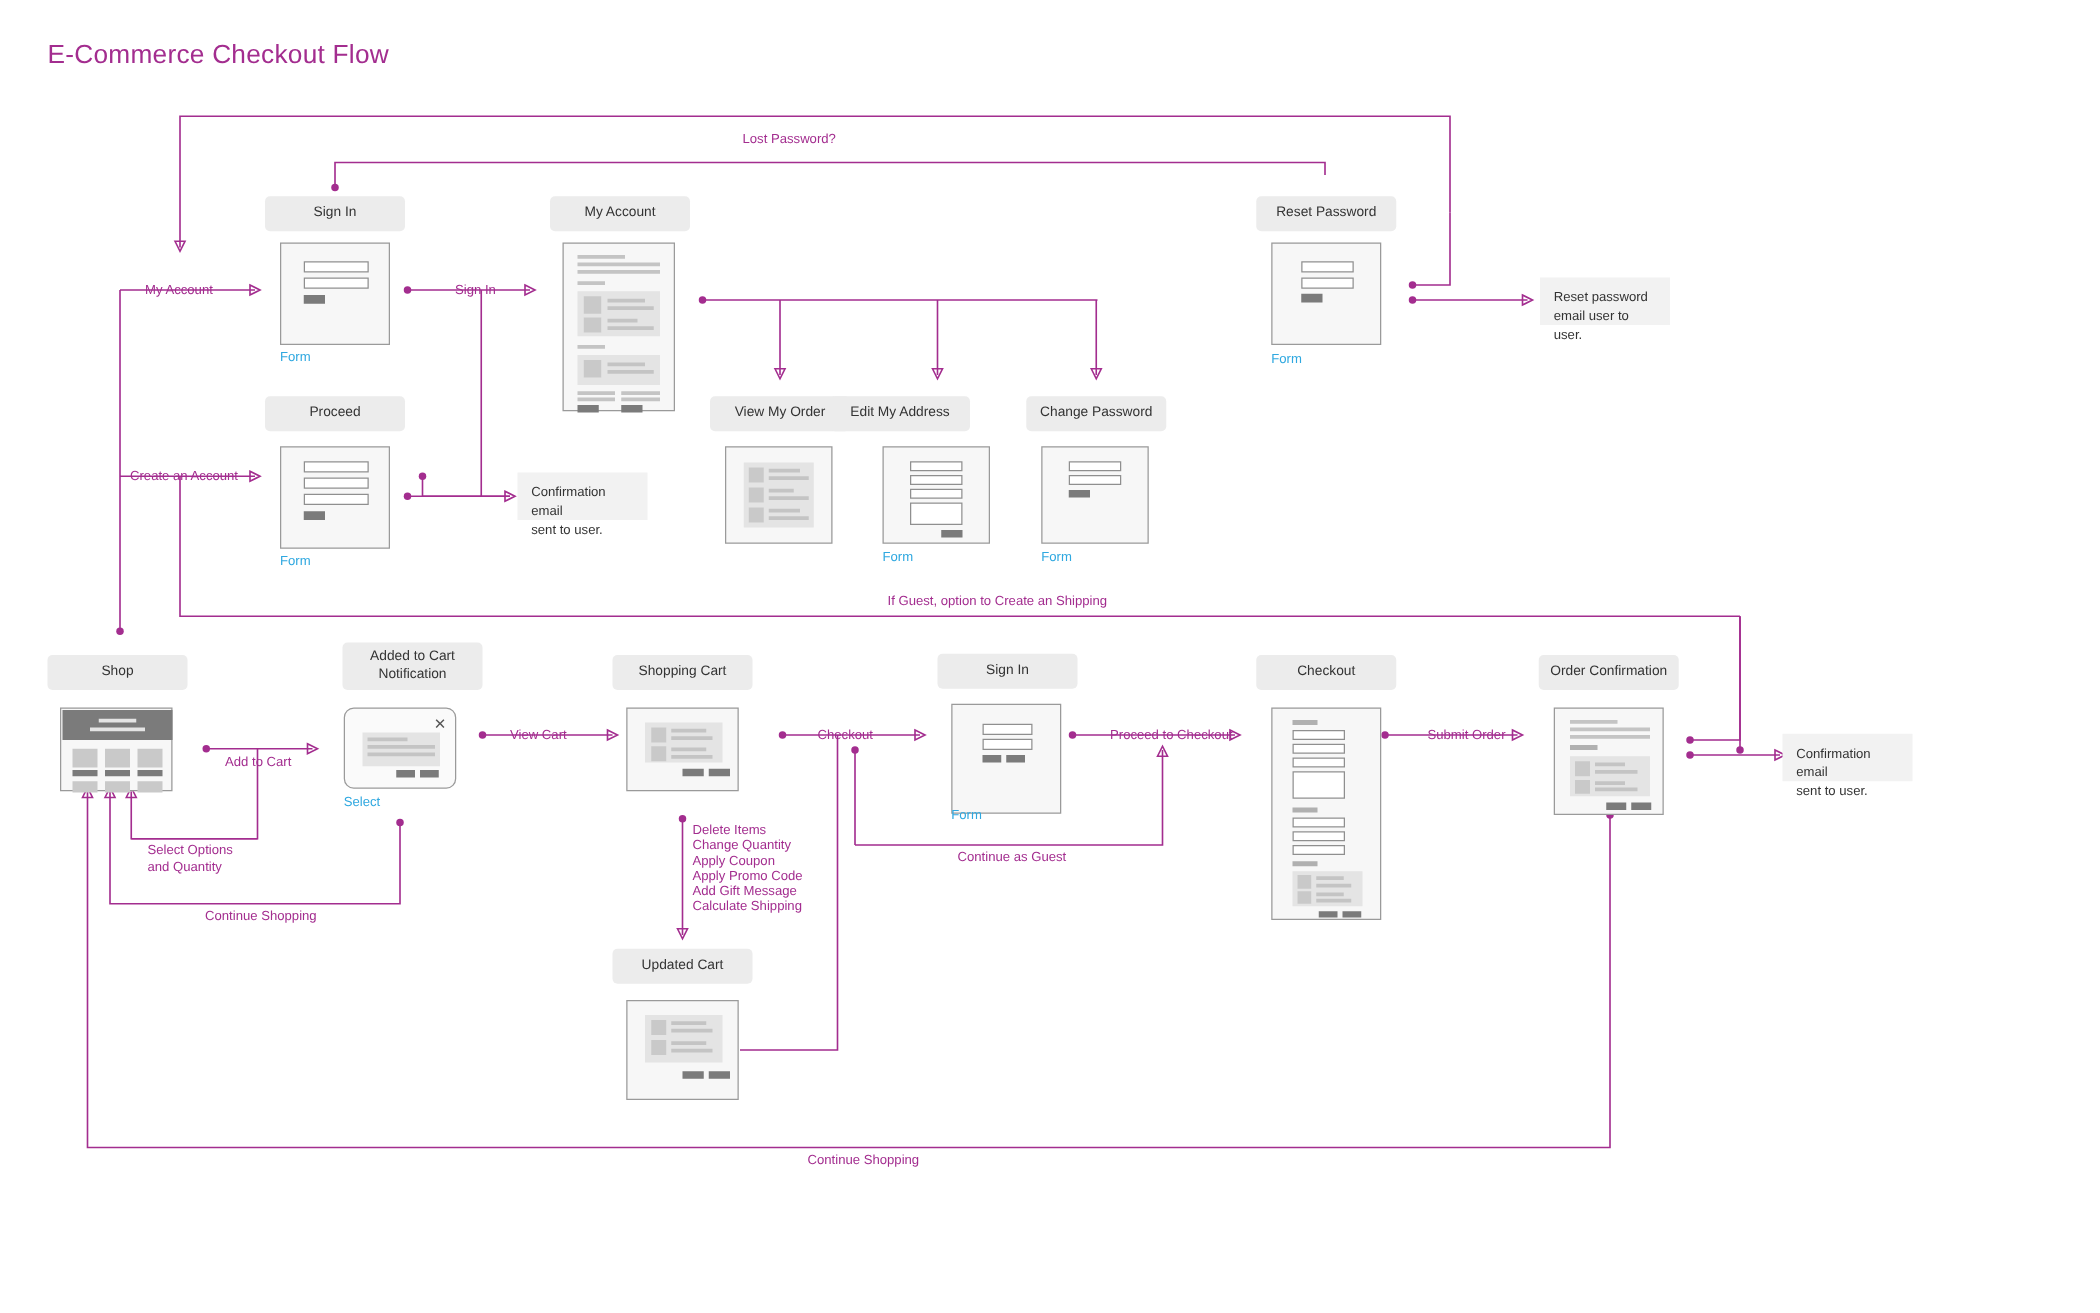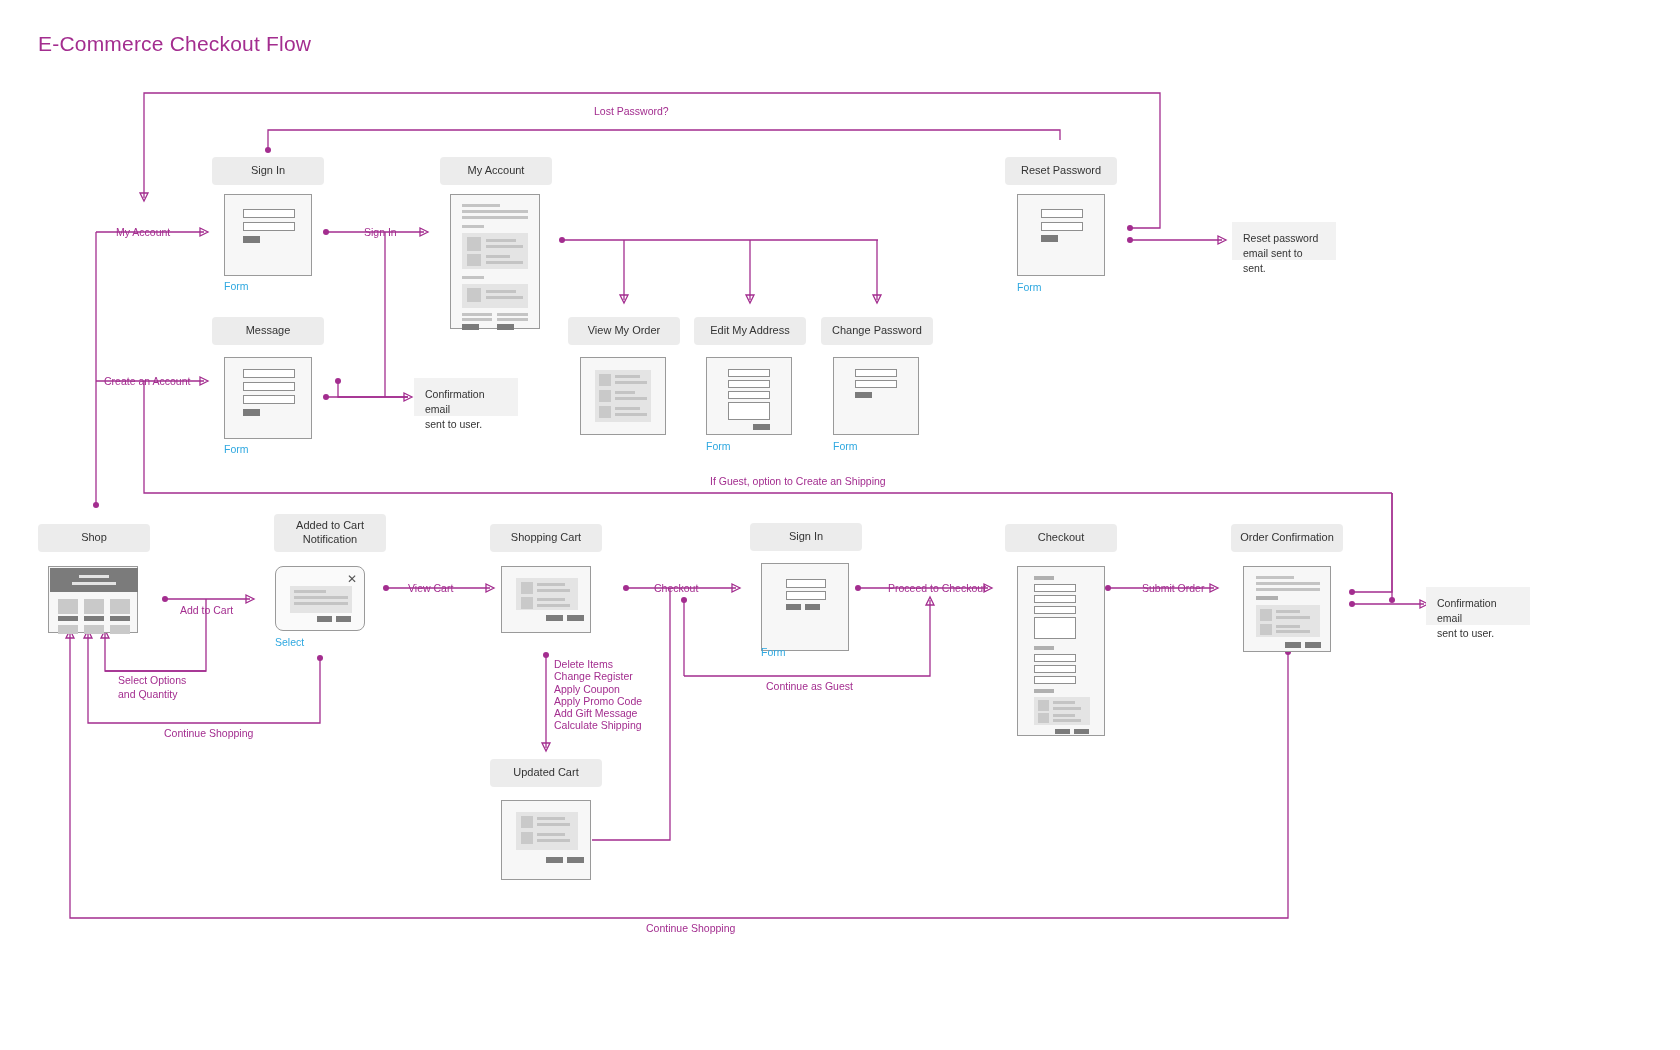--- a/index.html
+++ b/index.html
@@ -174,36 +174,36 @@
   <div class="lbl" style="left:766px;top:679px;">Continue as Guest</div>
   <div class="lbl c" style="left:118px;top:673px;width:82px;">
     <span>Select Options</span><br>
     <span>and Quantity</span>
   </div>
   <div class="lbl" style="left:164px;top:726px;">Continue Shopping</div>
   <div class="lbl" style="left:646px;top:921px;">Continue Shopping</div>
 
   <div class="lbl" style="left:554px;top:658px;line-height:1.17;">
     <div>Delete Items</div>
-    <div>Change Register</div>
+    <div>Change Quantity</div>
     <div>Apply Coupon</div>
     <div>Apply Promo Code</div>
     <div>Add Gift Message</div>
     <div>Calculate Shipping</div>
   </div>
 
   <div class="chip" style="left:212px;top:157px;width:112px;height:28px;">Sign In</div>
   <div class="wf" style="left:224px;top:194px;width:88px;height:82px;">
     <div class="field" style="left:18px;top:14px;width:52px;height:9px;"></div>
     <div class="field" style="left:18px;top:27px;width:52px;height:9px;"></div>
     <div class="btn" style="left:18px;top:41px;width:17px;height:7px;"></div>
   </div>
   <div class="cap" style="left:224px;top:280px;">Form</div>
 
-  <div class="chip" style="left:212px;top:317px;width:112px;height:28px;">Message</div>
+  <div class="chip" style="left:212px;top:317px;width:112px;height:28px;">Proceed</div>
   <div class="wf" style="left:224px;top:357px;width:88px;height:82px;">
     <div class="field" style="left:18px;top:11px;width:52px;height:9px;"></div>
     <div class="field" style="left:18px;top:24px;width:52px;height:9px;"></div>
     <div class="field" style="left:18px;top:37px;width:52px;height:9px;"></div>
     <div class="btn" style="left:18px;top:51px;width:17px;height:7px;"></div>
   </div>
   <div class="cap" style="left:224px;top:443px;">Form</div>
 
   <div class="note" style="left:414px;top:378px;width:104px;height:38px;">
     <span>Confirmation email</span><br>
@@ -243,21 +243,21 @@
     <div class="ln" style="left:34px;top:17px;width:25px;height:3px;"></div>
     <div class="ln" style="left:34px;top:23px;width:32px;height:3px;"></div>
     <div class="blk" style="left:18px;top:32px;width:12px;height:12px;"></div>
     <div class="ln" style="left:34px;top:33px;width:20px;height:3px;"></div>
     <div class="ln" style="left:34px;top:39px;width:32px;height:3px;"></div>
     <div class="blk" style="left:18px;top:48px;width:12px;height:12px;"></div>
     <div class="ln" style="left:34px;top:49px;width:25px;height:3px;"></div>
     <div class="ln" style="left:34px;top:55px;width:32px;height:3px;"></div>
   </div>
 
-  <div class="chip" style="left:694px;top:317px;width:112px;height:28px;">Edit My Address</div>
+  <div class="chip" style="left:664px;top:317px;width:112px;height:28px;">Edit My Address</div>
   <div class="wf" style="left:706px;top:357px;width:86px;height:78px;">
     <div class="field" style="left:21px;top:11px;width:42px;height:8px;"></div>
     <div class="field" style="left:21px;top:22px;width:42px;height:8px;"></div>
     <div class="field" style="left:21px;top:33px;width:42px;height:8px;"></div>
     <div class="field" style="left:21px;top:44px;width:42px;height:18px;"></div>
     <div class="btn" style="left:46px;top:66px;width:17px;height:6px;"></div>
   </div>
   <div class="cap" style="left:706px;top:440px;">Form</div>
 
   <div class="chip" style="left:821px;top:317px;width:112px;height:28px;">Change Password</div>
@@ -271,21 +271,21 @@
   <div class="chip" style="left:1005px;top:157px;width:112px;height:28px;">Reset Password</div>
   <div class="wf" style="left:1017px;top:194px;width:88px;height:82px;">
     <div class="field" style="left:23px;top:14px;width:42px;height:9px;"></div>
     <div class="field" style="left:23px;top:27px;width:42px;height:9px;"></div>
     <div class="btn" style="left:23px;top:40px;width:17px;height:7px;"></div>
   </div>
   <div class="cap" style="left:1017px;top:281px;">Form</div>
 
   <div class="note" style="left:1232px;top:222px;width:104px;height:38px;">
     <span>Reset password</span><br>
-    <span>email sent to sent.</span>
+    <span>email user to user.</span>
   </div>
 
   <div class="chip" style="left:38px;top:524px;width:112px;height:28px;">Shop</div>
   <div class="wf stack" style="left:48px;top:566px;width:90px;height:67px;">
     <div class="hdr" style="left:1px;top:1px;width:88px;height:24px;"></div>
     <div class="ln" style="left:30px;top:8px;width:30px;height:3px;background:#e4e4e4;"></div>
     <div class="ln" style="left:23px;top:15px;width:44px;height:3px;background:#e4e4e4;"></div>
     <div class="blk" style="left:9px;top:32px;width:20px;height:15px;"></div>
     <div class="blk" style="left:35px;top:32px;width:20px;height:15px;"></div>
     <div class="blk" style="left:61px;top:32px;width:20px;height:15px;"></div>

